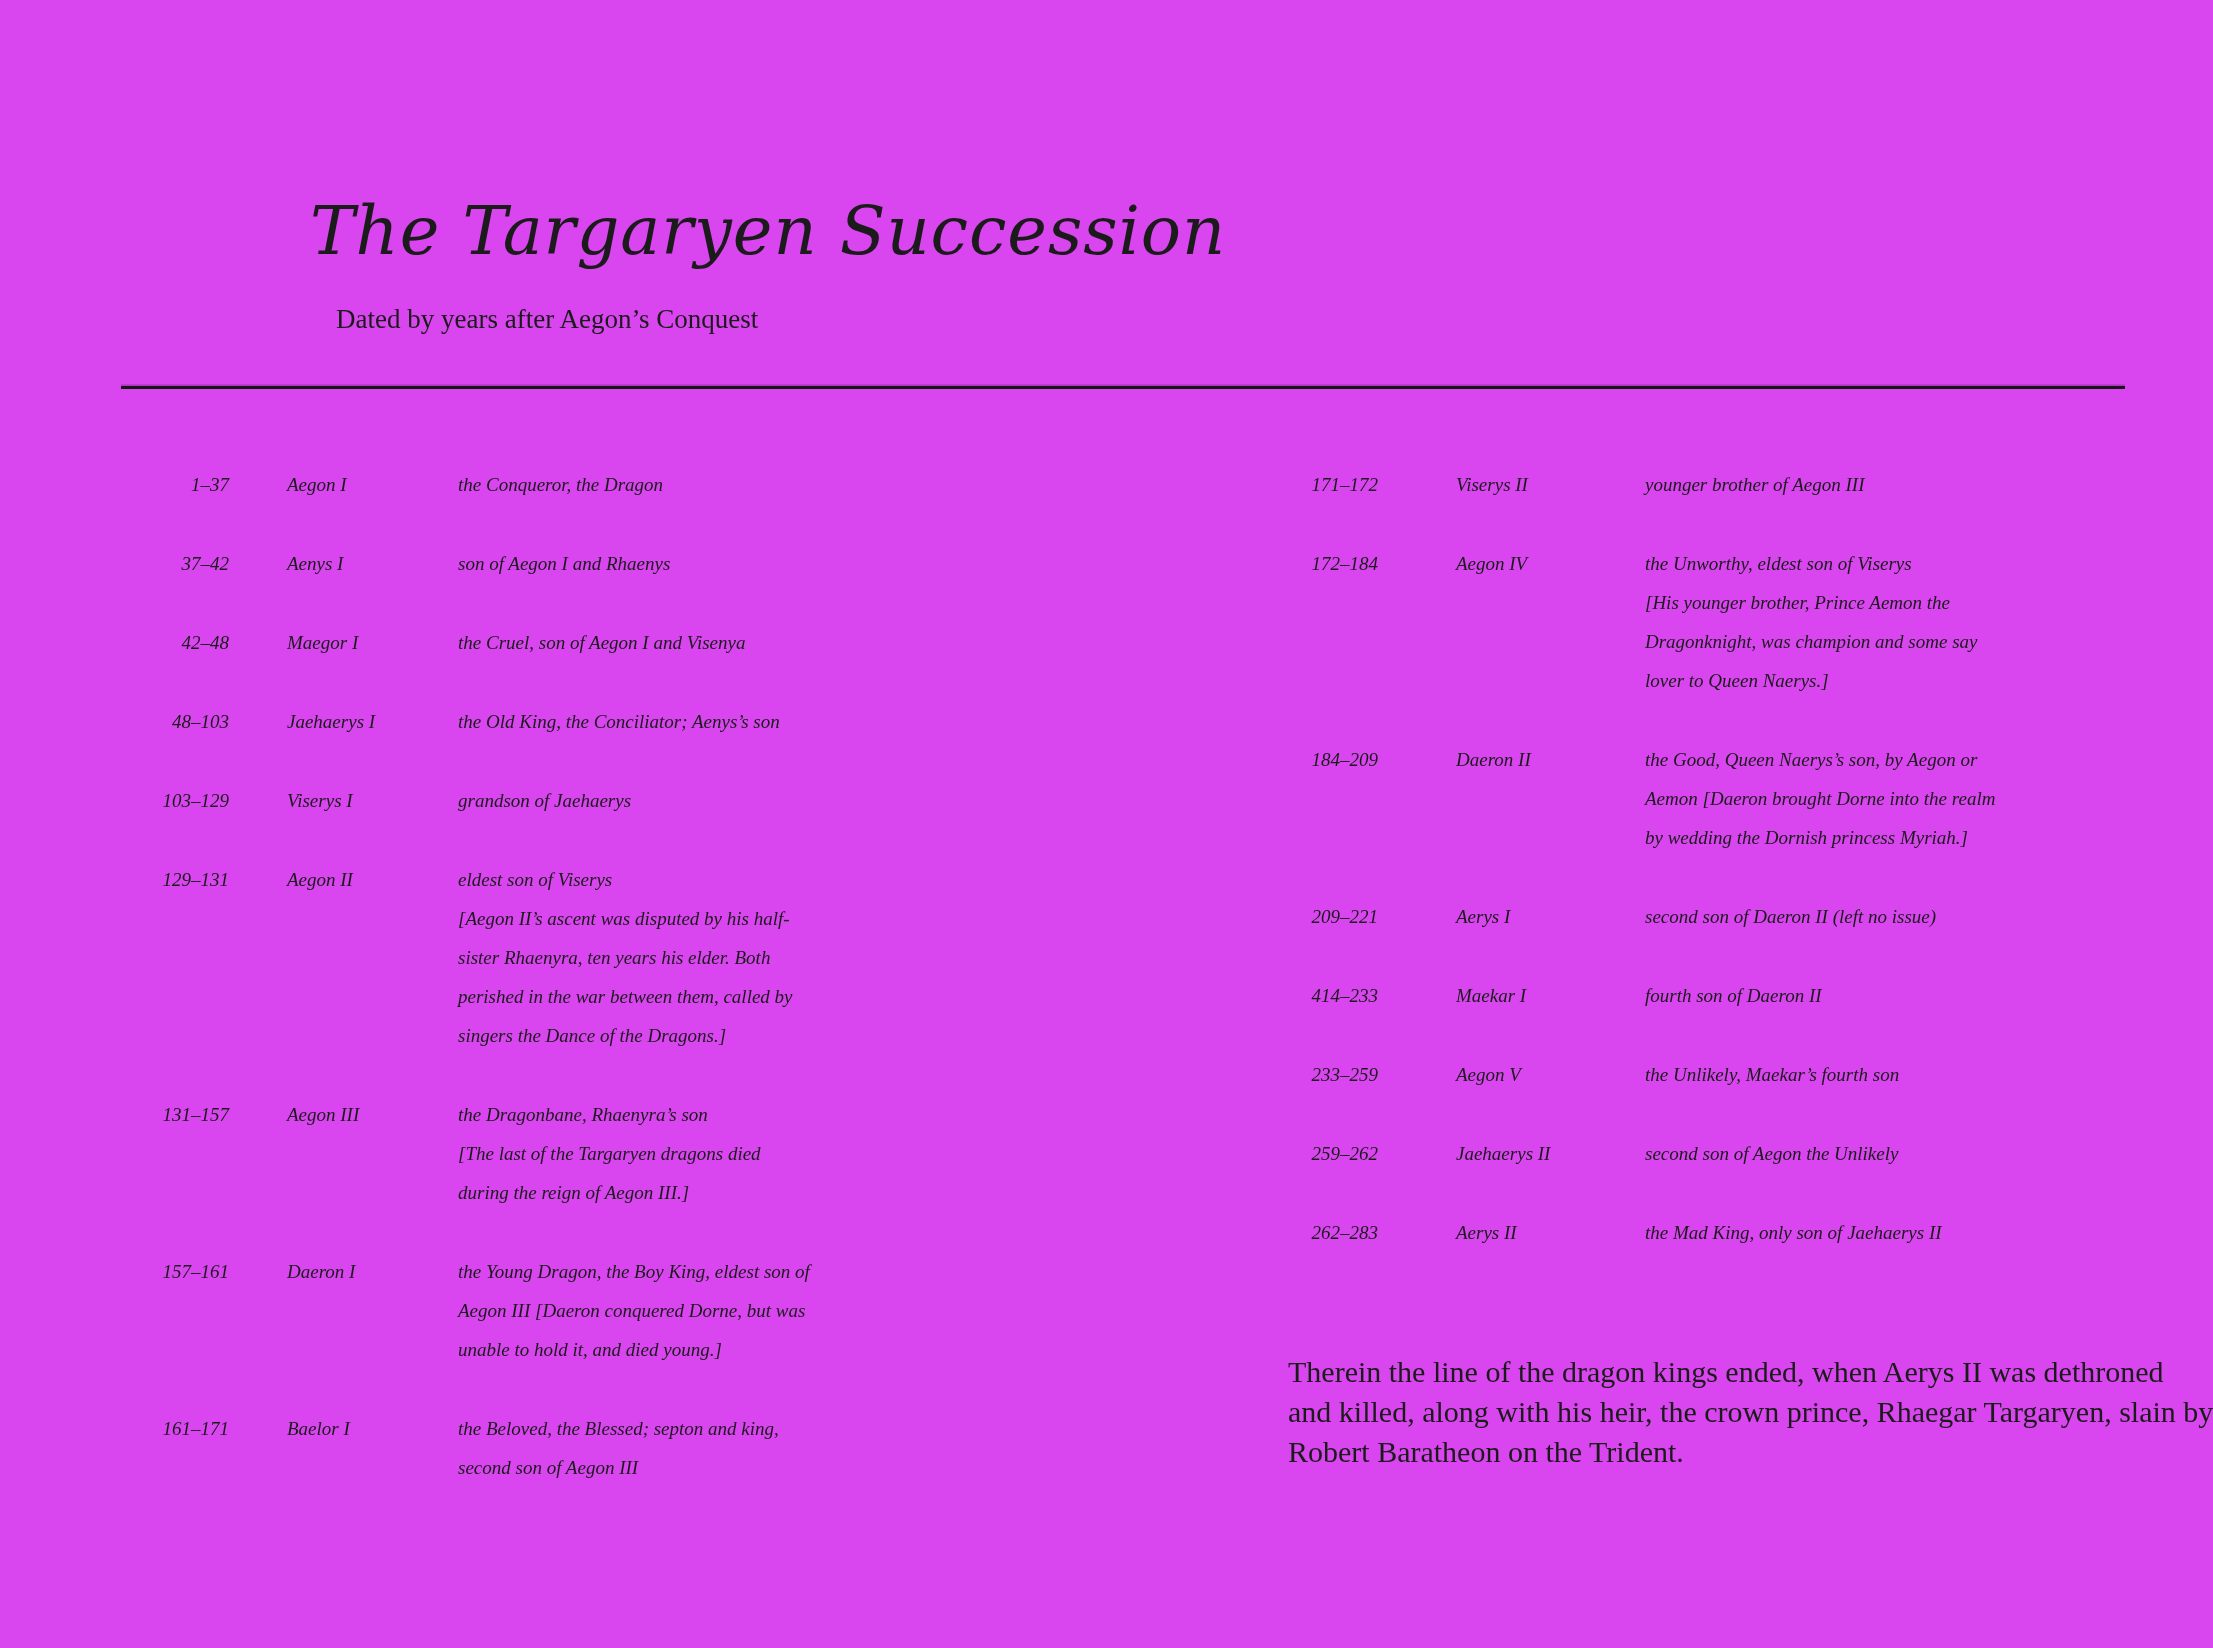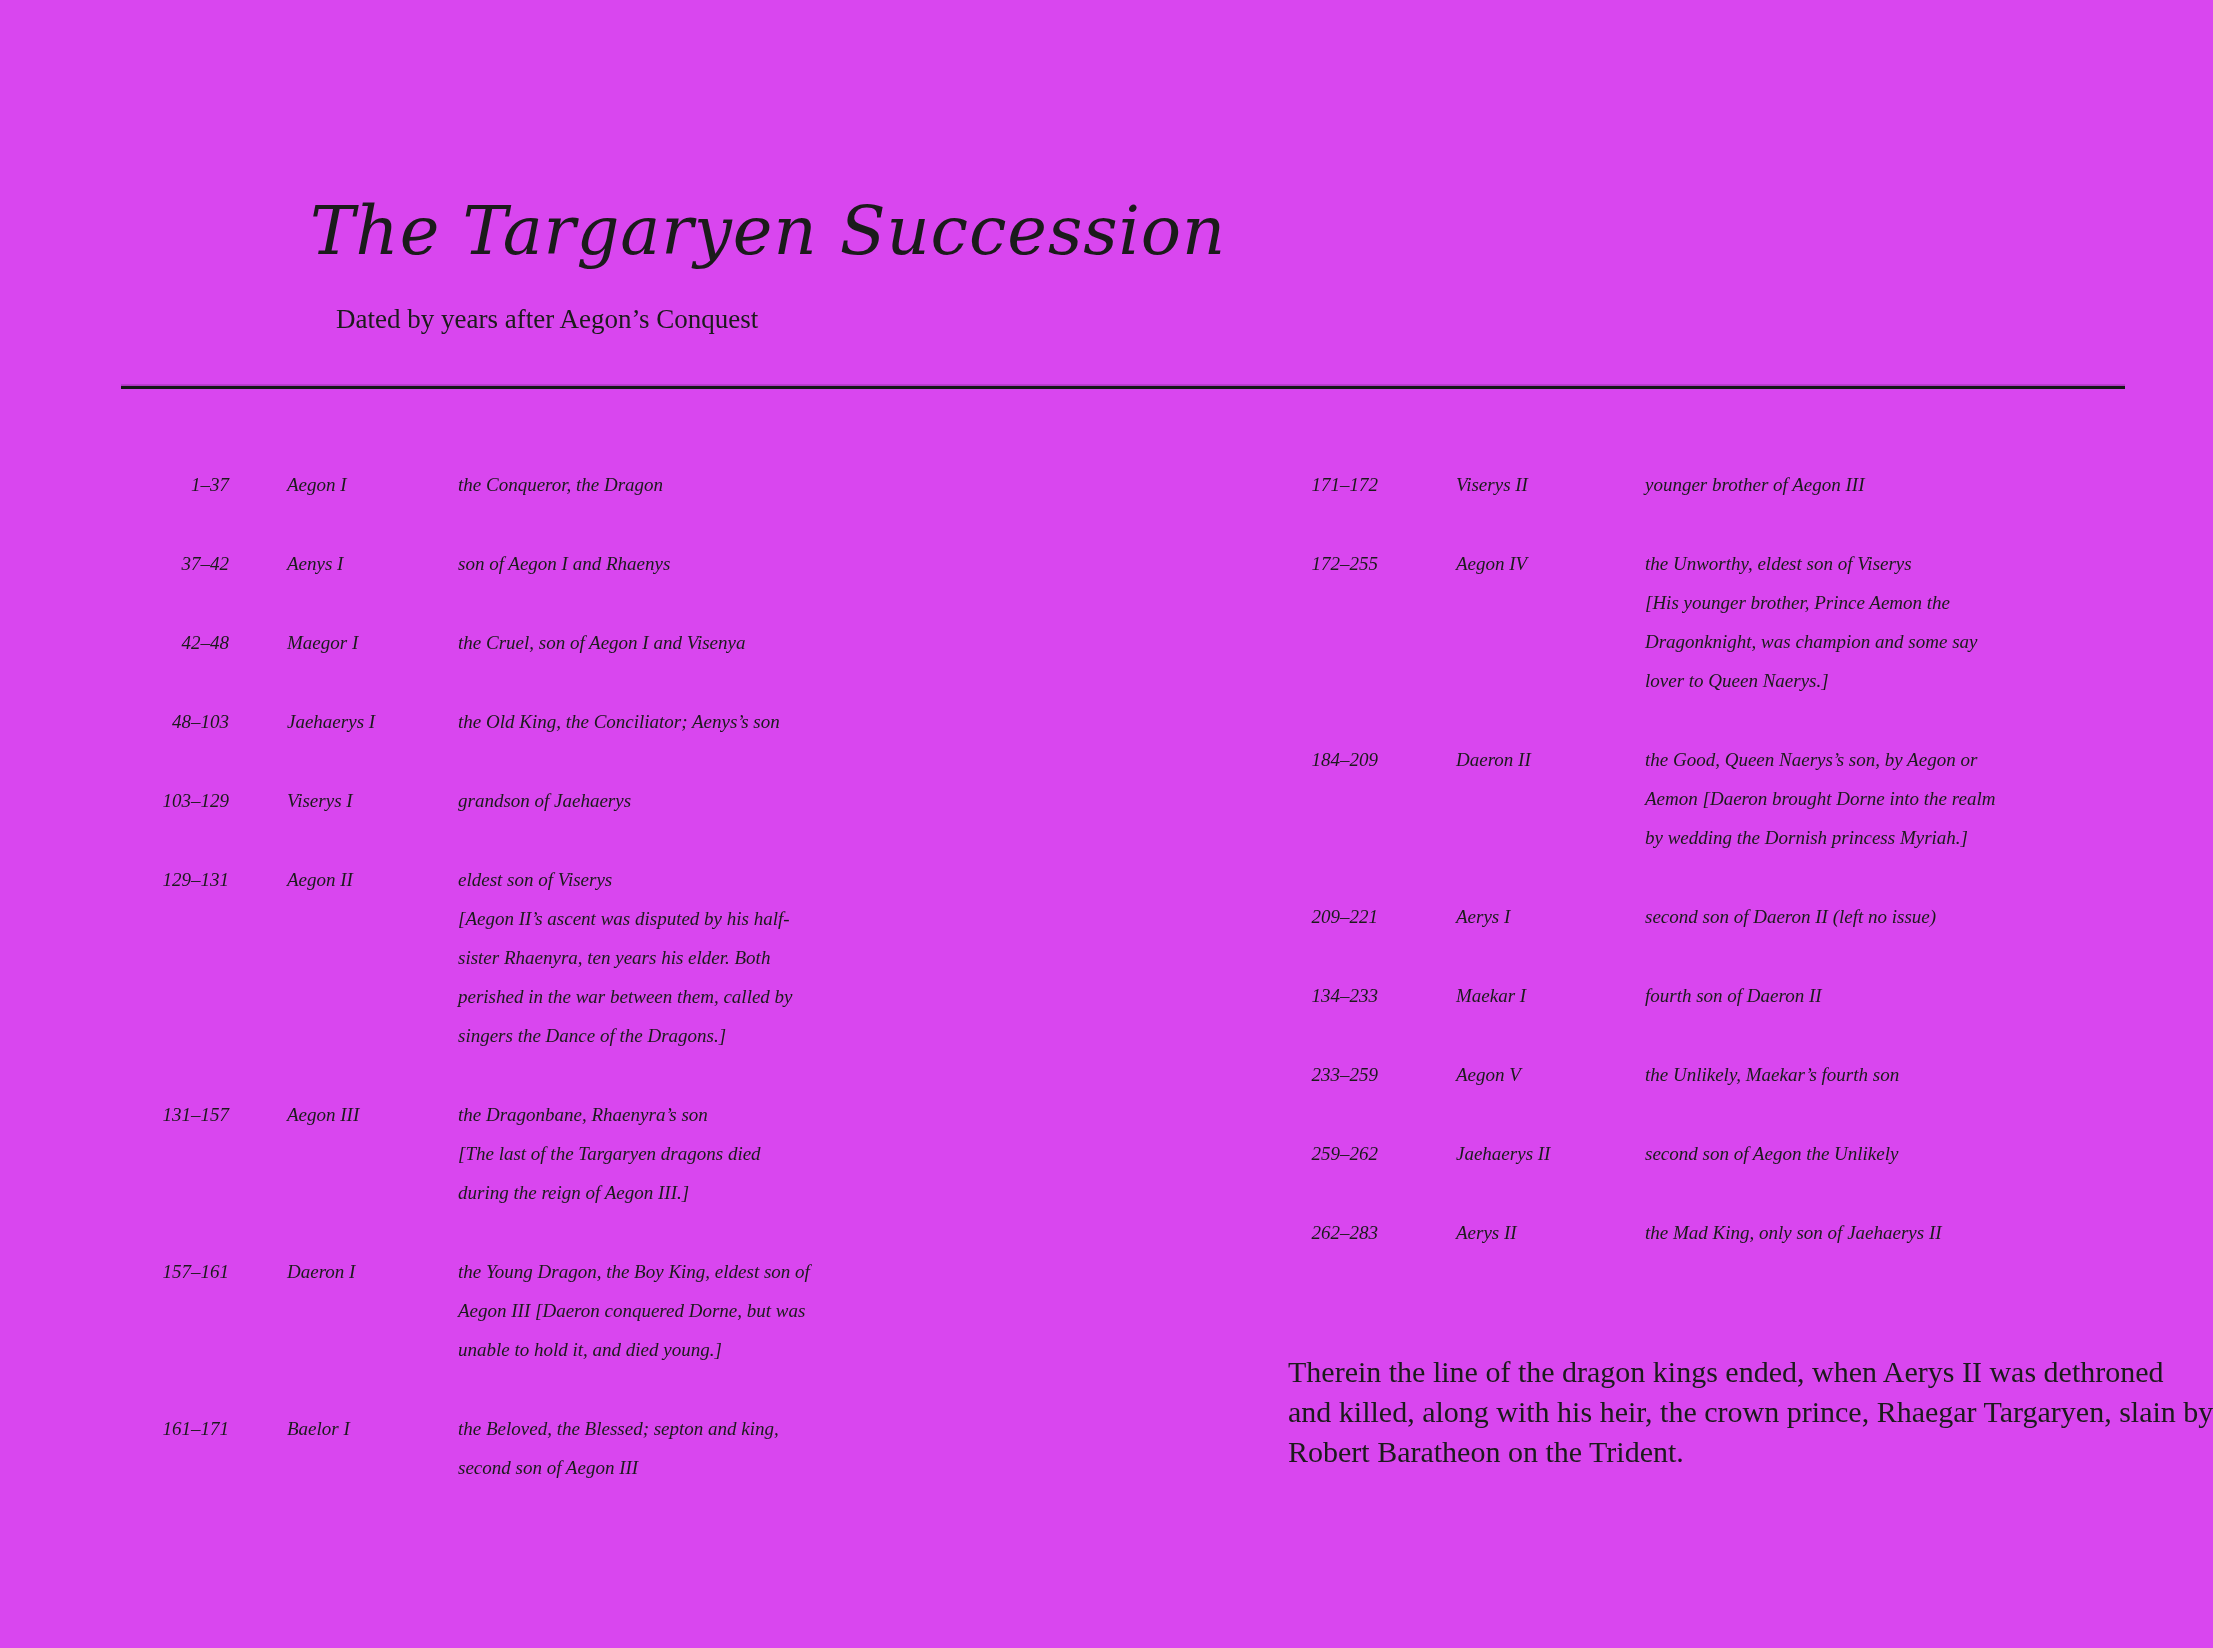--- a/index.html
+++ b/index.html
@@ -133,41 +133,41 @@
     </div>
   </div>
 
   <div class="col col-right">
     <div class="entry">
       <div class="years">171–172</div>
       <div class="king">Viserys II</div>
       <div class="desc">younger brother of Aegon III</div>
     </div>
     <div class="entry">
-      <div class="years">172–255</div>
+      <div class="years">172–184</div>
       <div class="king">Aegon IV</div>
       <div class="desc">the Unworthy, eldest son of Viserys
 [His younger brother, Prince Aemon the
 Dragonknight, was champion and some say
 lover to Queen Naerys.]</div>
     </div>
     <div class="entry">
       <div class="years">184–209</div>
       <div class="king">Daeron II</div>
       <div class="desc">the Good, Queen Naerys’s son, by Aegon or
 Aemon [Daeron brought Dorne into the realm
 by wedding the Dornish princess Myriah.]</div>
     </div>
     <div class="entry">
       <div class="years">209–221</div>
       <div class="king">Aerys I</div>
       <div class="desc">second son of Daeron II (left no issue)</div>
     </div>
     <div class="entry">
-      <div class="years">134–233</div>
+      <div class="years">414–233</div>
       <div class="king">Maekar I</div>
       <div class="desc">fourth son of Daeron II</div>
     </div>
     <div class="entry">
       <div class="years">233–259</div>
       <div class="king">Aegon V</div>
       <div class="desc">the Unlikely, Maekar’s fourth son</div>
     </div>
     <div class="entry">
       <div class="years">259–262</div>

